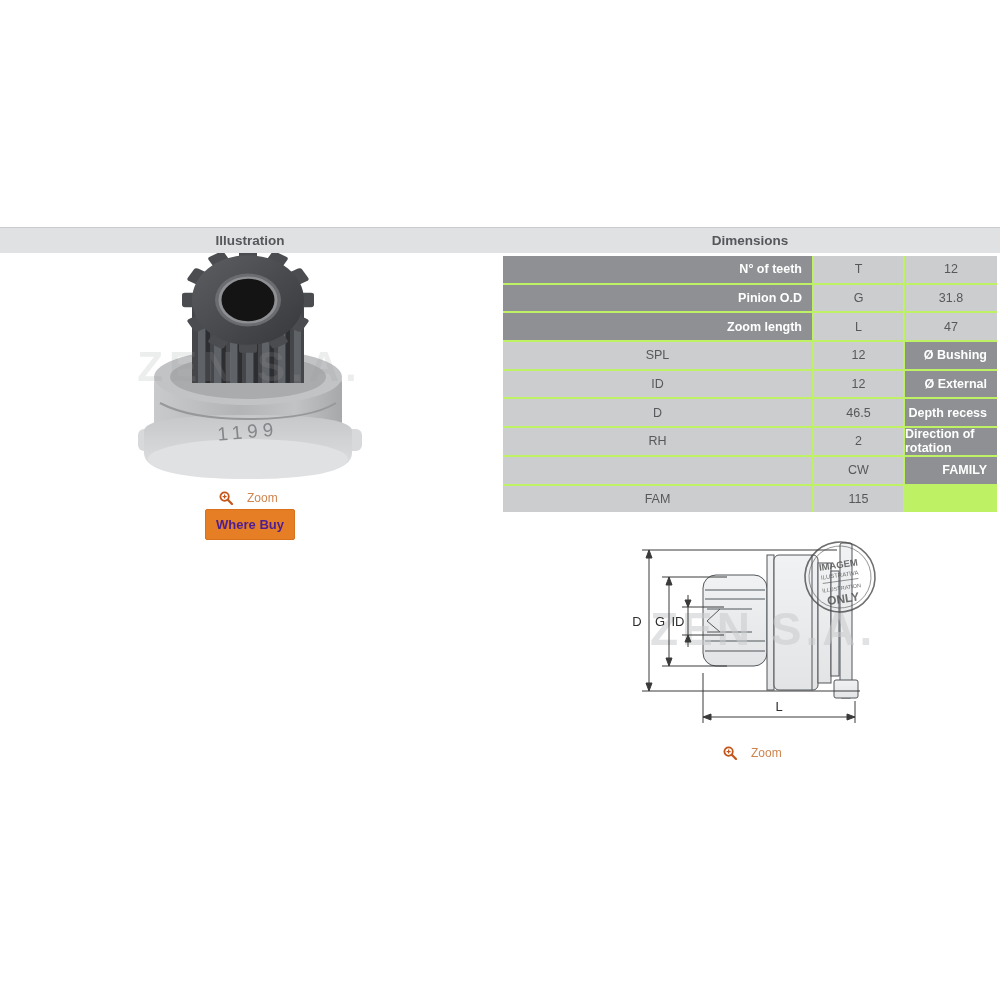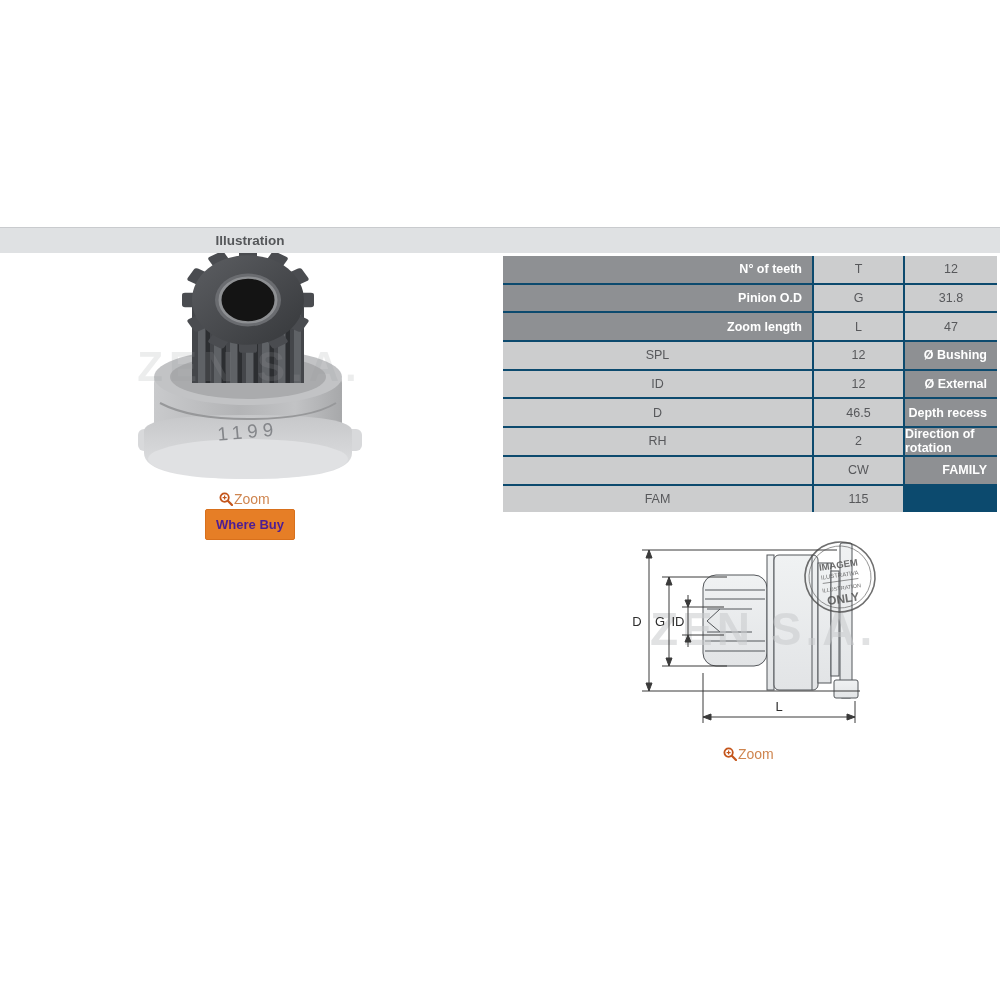--- a/index.html
+++ b/index.html
@@ -5,43 +5,44 @@
   html,body{margin:0;padding:0;}
   body{width:1000px;height:1000px;background:#ffffff;font-family:"Liberation Sans",sans-serif;position:relative;overflow:hidden;}
   .page{position:absolute;left:0;top:0;width:956px;height:1000px;background:#ffffff;border-radius:18px;}
 
   
   .section-header{position:absolute;left:0;top:227px;width:1000px;height:25px;background:#dfe1e3;border-top:1px solid #c9cbce;display:flex;}
   .section-header .half{flex:0 0 50%;display:flex;align-items:center;justify-content:center;font-size:13.5px;font-weight:bold;color:#55575a;}
 
   
   .photo-wrap{position:absolute;left:130px;top:253px;width:240px;height:236px;}
-  .zoom-link{position:absolute;display:flex;align-items:center;gap:1px;font-size:14px;color:#cf854f;cursor:pointer;text-decoration:none;}
+  .zoom-link{position:absolute;display:flex;align-items:center;gap:14px;font-size:12px;color:#cf854f;cursor:pointer;text-decoration:none;}
   .zoom-link-photo{left:219px;top:491px;}
   .zoom-link-diagram{left:723px;top:746px;}
   .where-buy-btn{position:absolute;left:205px;top:509px;width:88px;height:29px;background:#e67e26;border:1px solid #d8701c;border-radius:2px;color:#4c1d95;font-weight:bold;font-size:13px;display:flex;align-items:center;justify-content:center;cursor:pointer;font-family:"Liberation Sans",sans-serif;}
 
   
-  .dim-table{position:absolute;left:503px;top:256px;width:494px;display:grid;grid-template-columns:309px 89px 92px;column-gap:2px;row-gap:2px;grid-auto-rows:26.7px;background:#0c4a6e;}
+  .dim-table{position:absolute;left:503px;top:256px;width:494px;display:grid;grid-template-columns:309px 89px 92px;column-gap:2px;row-gap:2px;grid-auto-rows:26.7px;background:#bef264;}
   .dim-table .cell{display:flex;align-items:center;font-size:12.5px;}
   .dim-table .label{background:#8e9093;color:#ffffff;font-weight:bold;justify-content:flex-end;padding-right:10px;}
   .dim-table .sym{background:#cccdce;color:#57585b;justify-content:center;}
   .dim-table .val{background:#cccdce;color:#57585b;justify-content:center;}
 
   
   .diagram-wrap{position:absolute;left:612px;top:533px;width:276px;height:205px;}
   svg text{font-family:"Liberation Sans",sans-serif;}
 </style>
 </head>
 <body>
 
 <div class="page">
 
   <div class="section-header">
     <div class="half">Illustration</div>
+    <div class="half">Dimensions</div>
   </div>
 
   <div class="photo-wrap">
     <svg width="240" height="236" viewBox="0 0 240 236">
       <defs>
         <linearGradient id="housingGrad" x1="0" y1="0" x2="1" y2="0">
           <stop offset="0" stop-color="#c9cacc"></stop>
             <stop offset="0.45" stop-color="#b3b4b6"></stop>
           <stop offset="0.75" stop-color="#c2c3c5"></stop>
             <stop offset="1" stop-color="#a7a8aa"></stop>

